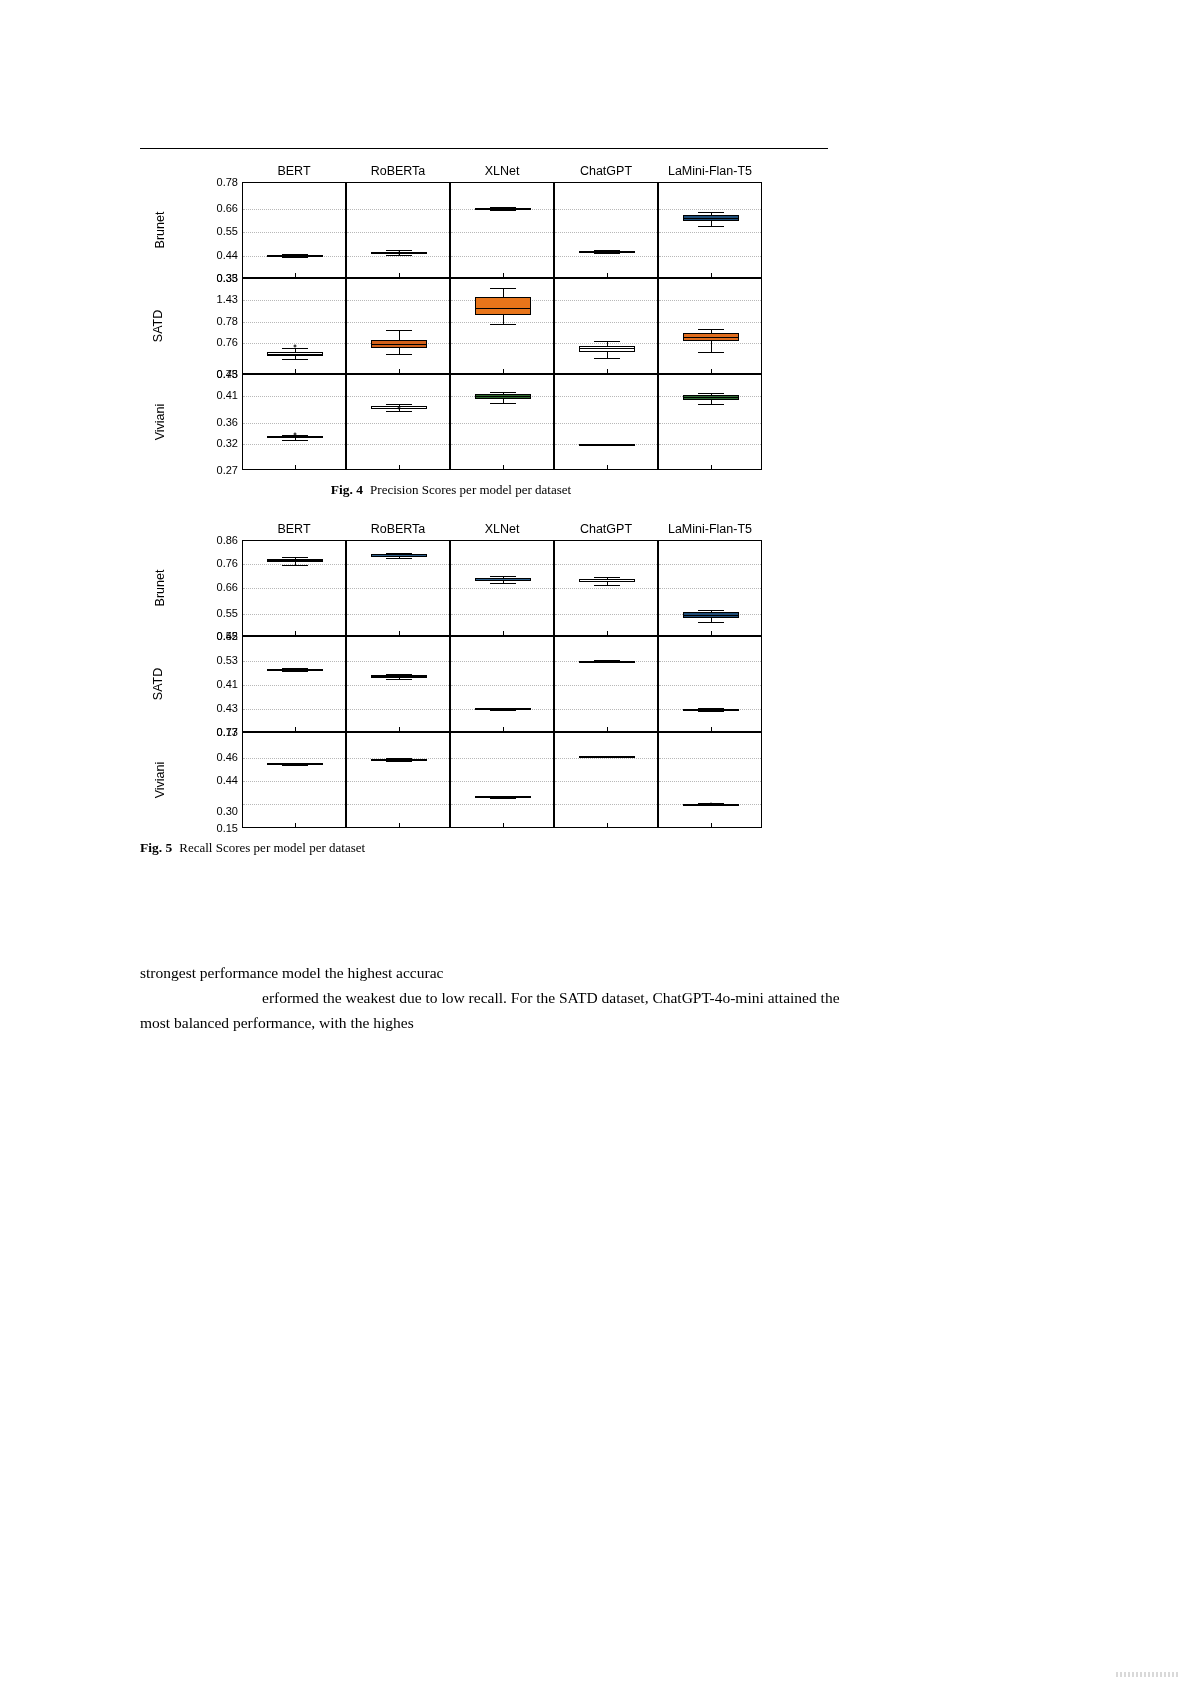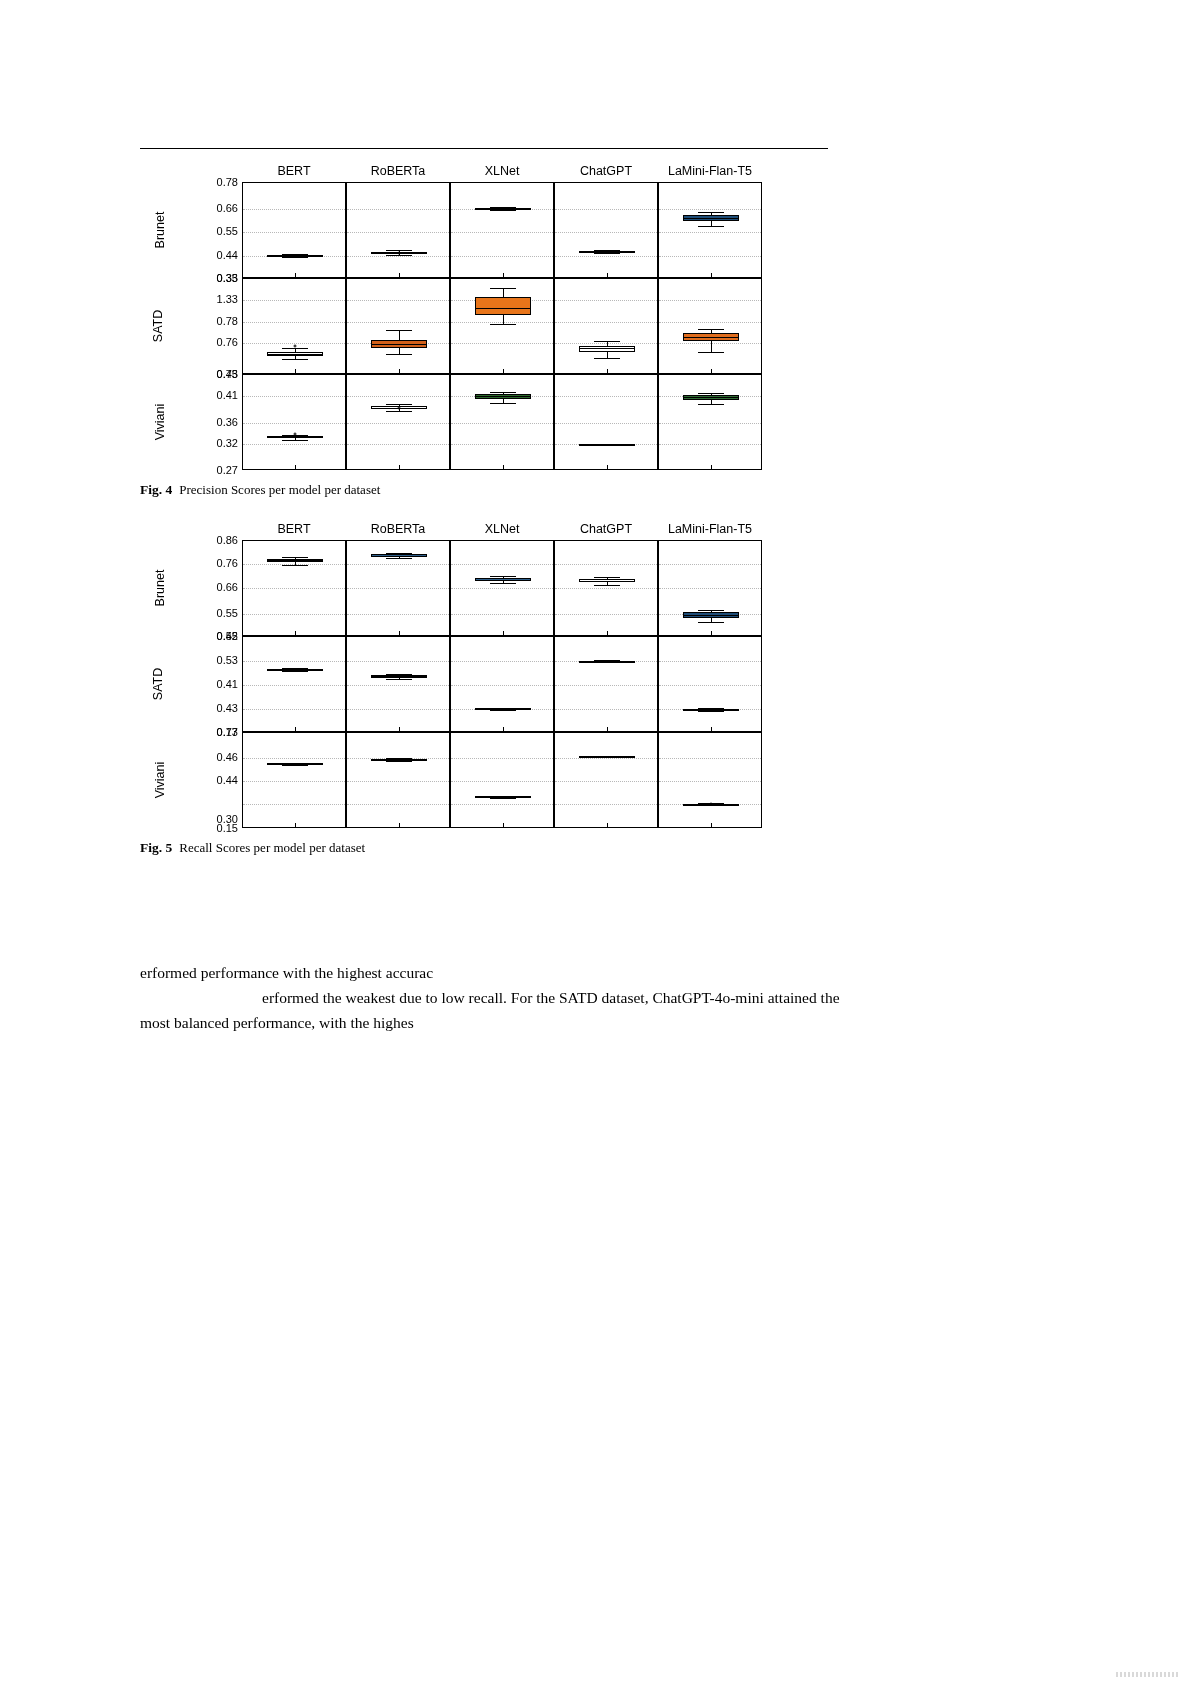--- a/index.html
+++ b/index.html
@@ -268,21 +268,21 @@
             <div class="bp-cap" style="left: 39px; width: 26px; top: 43.0933px;"></div>
             <div class="bp-box" style="left: 24px; width: 56px; top: 32px; height: 6.4px; background: rgb(31, 78, 121);"></div>
             <div class="bp-median" style="left: 24px; width: 56px; top: 35.2px;"></div>
           </div>
           <div class="row-label-cell">
             <div class="row-label">SATD</div>
             <div class="ticklabels">
               <span style="top: 96px;">0.73</span>
               <span style="top: 64px;">0.76</span>
               <span style="top: 42.6667px;">0.78</span>
-              <span style="top: 21.3333px;">1.33</span>
+              <span style="top: 21.3333px;">1.43</span>
               <span style="top: 0px;">0.35</span>
             </div>
           </div>
           <div class="panel">
             <div class="gridline" style="top: 64px;"></div>
             <div class="gridline" style="top: 42.6667px;"></div>
             <div class="gridline" style="top: 21.3333px;"></div>
             <div class="tickmark" style="left: 52px;"></div>
             <div class="bp-whisker-v" style="left: 52px; top: 69.3333px; height: 3.2px;"></div>
             <div class="bp-whisker-v" style="left: 52px; top: 76.8px; height: 3.2px;"></div>
@@ -407,21 +407,21 @@
             <div class="tickmark" style="left: 52px;"></div>
             <div class="bp-whisker-v" style="left: 52px; top: 17.6px; height: 2.13333px;"></div>
             <div class="bp-whisker-v" style="left: 52px; top: 24.5333px; height: 4.26667px;"></div>
             <div class="bp-cap" style="left: 39px; width: 26px; top: 17.6px;"></div>
             <div class="bp-cap" style="left: 39px; width: 26px; top: 28.8px;"></div>
             <div class="bp-box" style="left: 24px; width: 56px; top: 19.7333px; height: 4.8px; background: rgb(47, 107, 51);"></div>
             <div class="bp-median" style="left: 24px; width: 56px; top: 21.8667px;"></div>
           </div>
         </div>
     </div>
-    <div class="fig-caption" style="margin-top:12px;">
+    <div class="fig-caption" style="margin-top:12px;text-align:center;">
       <span class="cap-label">Fig. 4</span><span class="cap-text">Precision Scores per model per dataset</span>
     </div>
   </div>
 
   <div class="figure" id="figure-recall">
     <div class="grid-wrap">
       <div class="grid" id="grid-recall">
           <div></div>
           <div class="col-header">BERT</div>
           <div class="col-header">RoBERTa</div>
@@ -565,21 +565,21 @@
             <div class="bp-whisker-v" style="left: 52px; top: 72.8px; height: 0.8px;"></div>
             <div class="bp-cap" style="left: 39px; width: 26px; top: 70.8px;"></div>
             <div class="bp-cap" style="left: 39px; width: 26px; top: 73.6px;"></div>
             <div class="bp-box" style="left: 24px; width: 56px; top: 71.6px; height: 1.5px; background: rgb(255, 255, 255);"></div>
             <div class="bp-median" style="left: 24px; width: 56px; top: 72.2px;"></div>
           </div>
           <div class="row-label-cell">
             <div class="row-label">Viviani</div>
             <div class="ticklabels">
               <span style="top: 96px;">0.15</span>
-              <span style="top: 87px;">0.30</span>
+              <span style="top: 79px;">0.30</span>
               <span style="top: 48px;">0.44</span>
               <span style="top: 24.8276px;">0.46</span>
               <span style="top: 0px;">0.73</span>
             </div>
           </div>
           <div class="panel">
             <div class="gridline" style="top: 71.1724px;"></div>
             <div class="gridline" style="top: 48px;"></div>
             <div class="gridline" style="top: 24.8276px;"></div>
             <div class="tickmark" style="left: 52px;"></div>
@@ -640,18 +640,18 @@
             <div class="bp-flier" style="left: 52px; top: 71.1724px;"></div>
           </div>
         </div>
     </div>
     <div class="fig-caption" style="margin-top:12px;">
       <span class="cap-label">Fig. 5</span><span class="cap-text">Recall Scores per model per dataset</span>
     </div>
   </div>
 
   <div class="bodytext" id="para-1">
-    <div>erformed performance with the highest accurac</div>
+    <div>strongest performance model the highest accurac</div>
     <div><span class="indent-big"></span><span>erformed the weakest due to low recall. For the SATD dataset, ChatGPT-4o-mini attained the most balanced performance, with the highes</span></div>
   </div>
 
   <div class="bottom-mark"></div>
 </div>
 
 </body></html>

